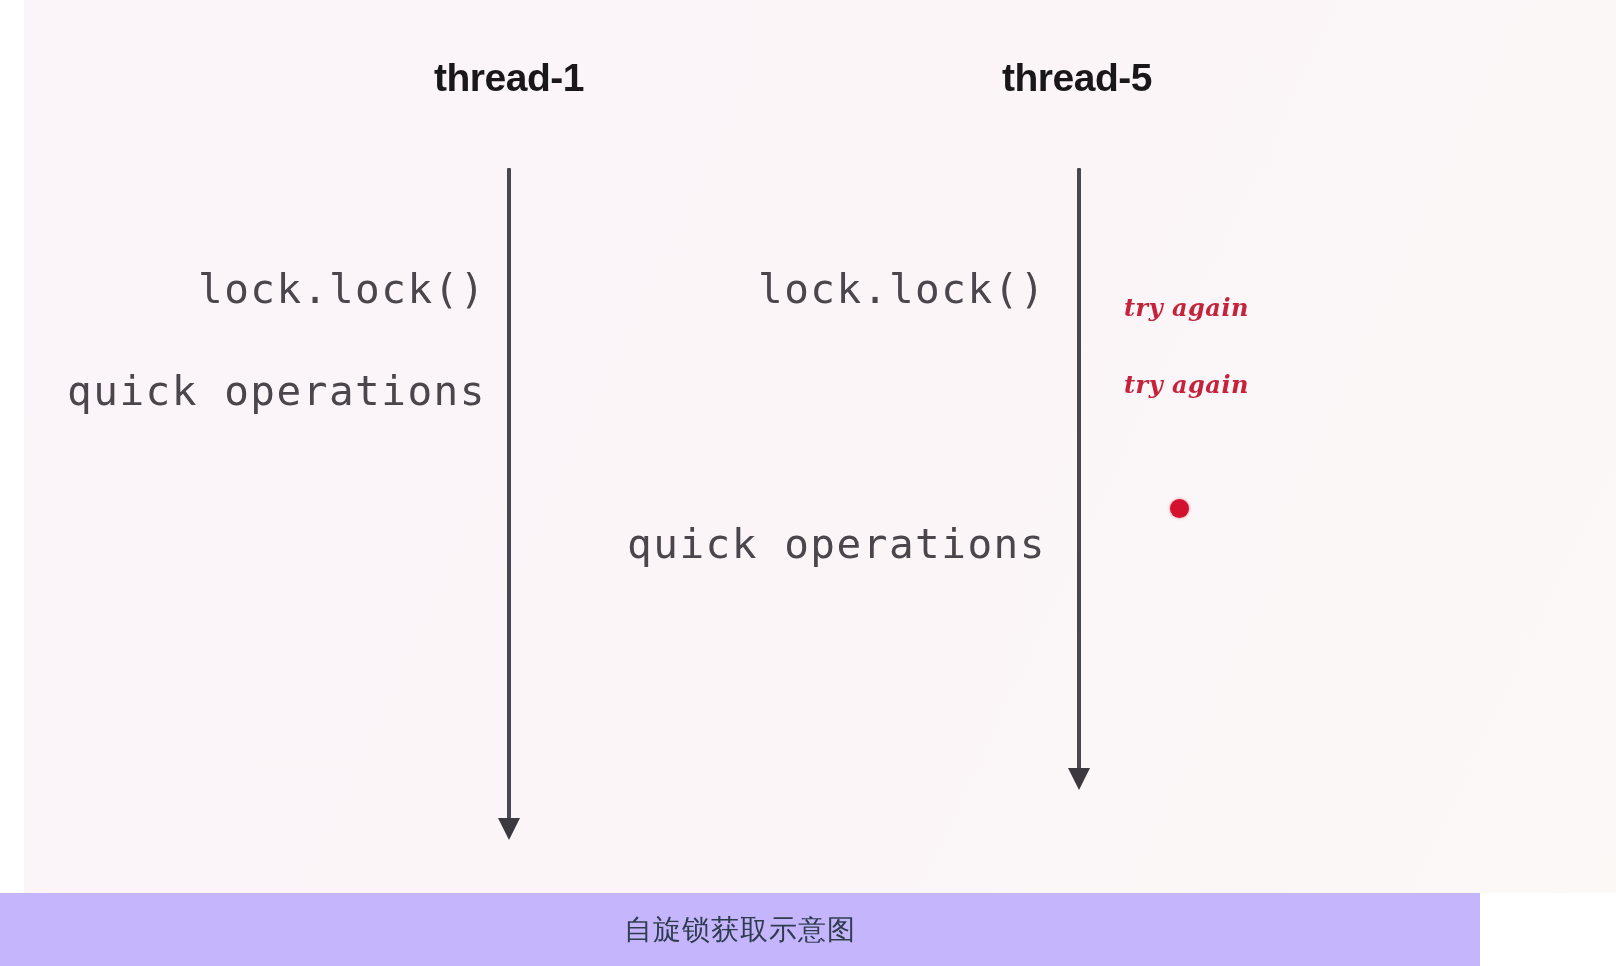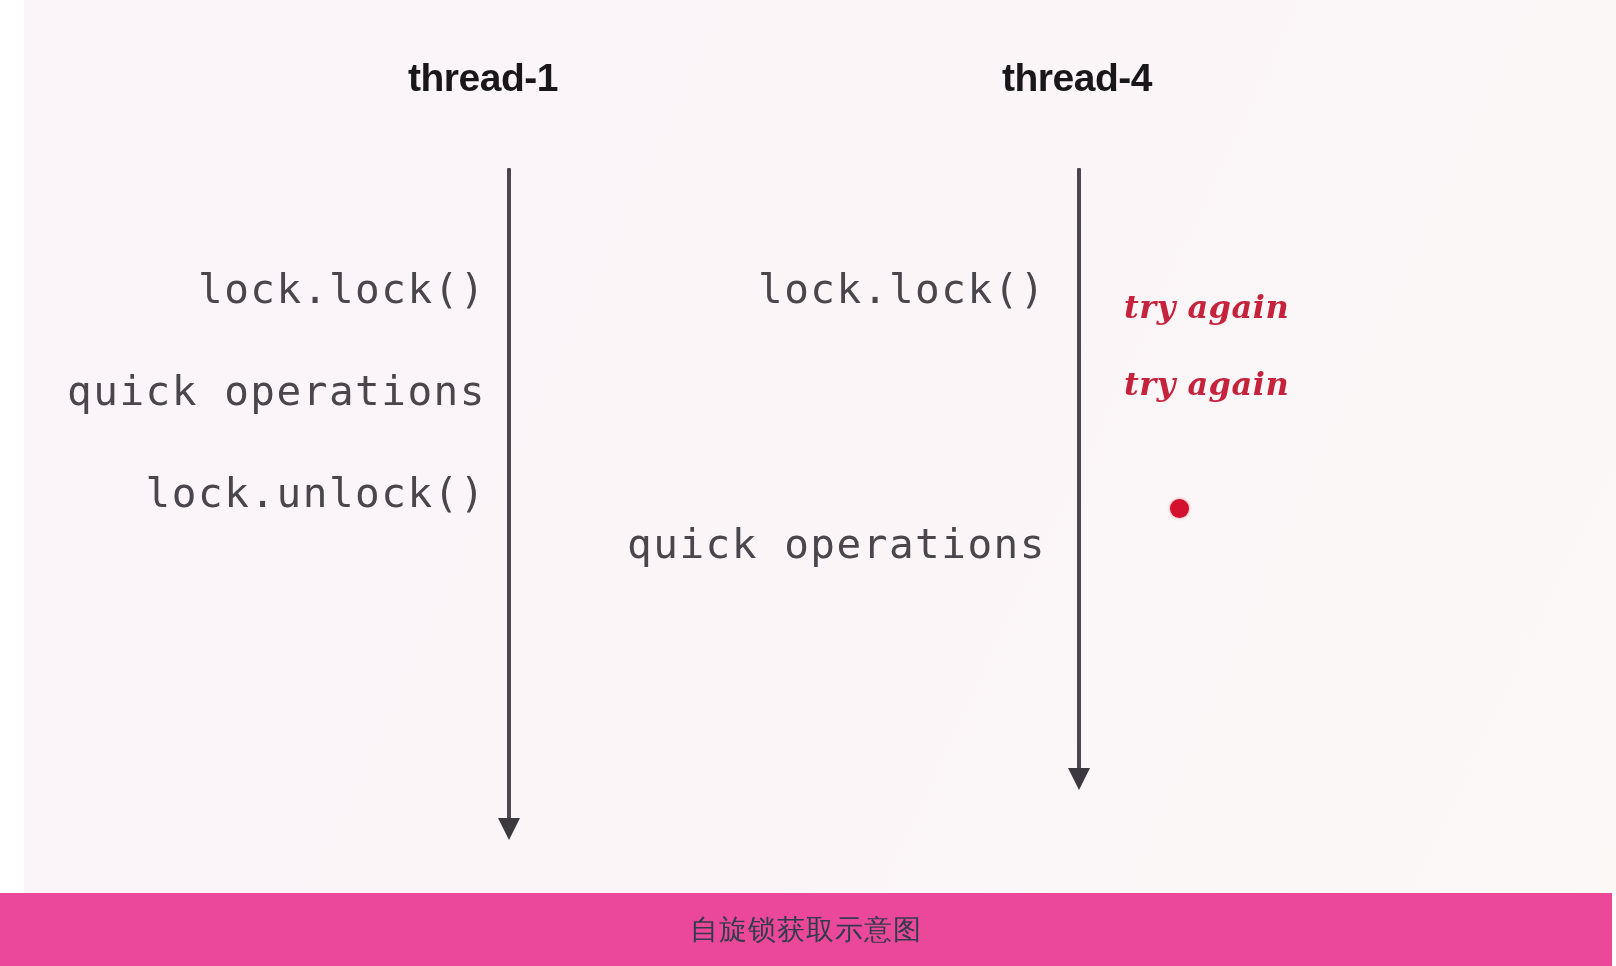--- a/index.html
+++ b/index.html
@@ -31,21 +31,21 @@
     position: absolute;
     font-family: "Liberation Sans", sans-serif;
     font-weight: bold;
     font-size: 39px;
     letter-spacing: -0.5px;
     color: #19171a;
     white-space: nowrap;
     transform: translateX(-50%);
     text-align: center;
   }
-  #thread-1-heading { left: 459px; top: 56px; }
+  #thread-1-heading { left: 485px; top: 56px; }
   #thread-2-heading { left: 1053px; top: 56px; }
 
   
   .timeline {
     position: absolute;
     width: 0;
   }
   .timeline .shaft {
     position: absolute;
     left: 0;
@@ -88,21 +88,21 @@
   #t1-lock-unlock   { left: 462px; top: 493px; }
   #t2-lock-lock     { left: 1022px; top: 289px; }
   #t2-quick-ops     { left: 1022px; top: 544px; }
 
   
   .annotation {
     position: absolute;
     font-family: "DejaVu Serif", "Liberation Serif", serif;
     font-style: italic;
     font-weight: bold;
-    font-size: 32px;
+    font-size: 24px;
     letter-spacing: 0.5px;
     color: #c5233c;
     white-space: nowrap;
     transform: translateY(-50%);
   }
   #annotation-try-again-1 { left: 1100px; top: 307px; }
   #annotation-try-again-2 { left: 1100px; top: 384px; }
   #annotation-acquired    { left: 1100px; top: 482px; }
 
   #acquired-dot {
@@ -116,58 +116,57 @@
     border-radius: 50%;
     background: #d4102f;
     box-shadow: 0 0 3px rgba(212, 16, 47, 0.5);
   }
 
   
   #caption {
     position: absolute;
     left: 0;
     top: 893px;
-    width: 1612px;
+    width: 1480px;
     height: 73px;
     display: flex;
     align-items: center;
     justify-content: center;
     font-family: "DejaVu Sans", "Liberation Sans", sans-serif;
     font-size: 28px;
     letter-spacing: 1px;
     color: #2f3c4d;
-    background: #ec4899;
+    background: #c4b5fd;
   }
 </style>
 </head>
 <body>
 
 <div id="root">
 
   <div id="diagram-panel">
 
     <div class="thread-heading" id="thread-1-heading">thread-1</div>
 
-    <div class="thread-heading" id="thread-2-heading">thread-4</div>
+    <div class="thread-heading" id="thread-2-heading">thread-5</div>
 
     <div class="timeline" id="thread-1-timeline">
       <div class="shaft"></div>
       <div class="arrowhead"></div>
     </div>
 
     <div class="timeline" id="thread-2-timeline">
       <div class="shaft"></div>
       <div class="arrowhead"></div>
     </div>
 
     <div class="code-label right-anchor" id="t1-lock-lock">lock.lock()</div>
 
     <div class="code-label right-anchor" id="t1-quick-ops">quick operations</div>
 
-    <div class="code-label right-anchor" id="t1-lock-unlock">lock.unlock()</div>
 
     <div class="code-label right-anchor" id="t2-lock-lock">lock.lock()</div>
 
     <div class="code-label right-anchor" id="t2-quick-ops">quick operations</div>
 
     <div class="annotation" id="annotation-try-again-1">try again</div>
 
     <div class="annotation" id="annotation-try-again-2">try again</div>
 
 

